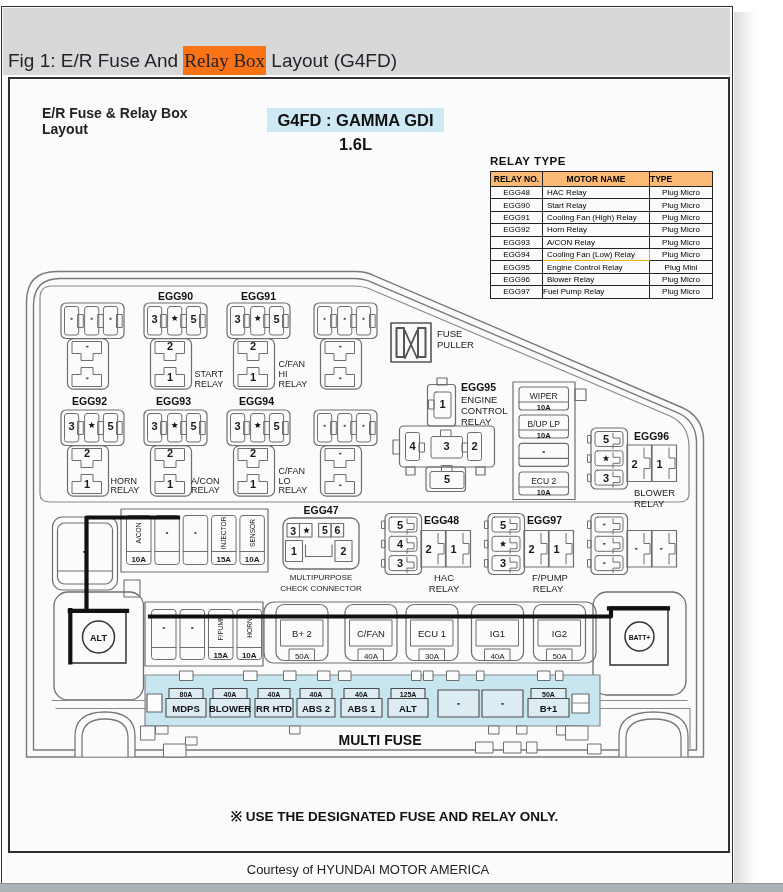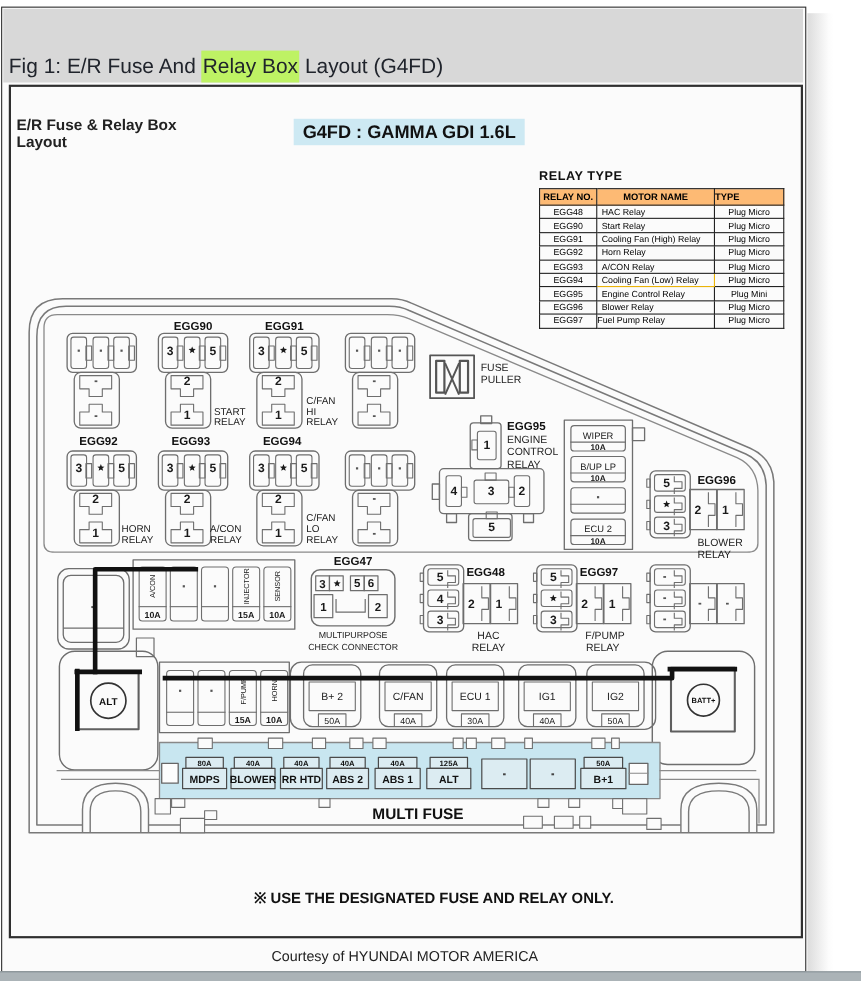--- a/index.html
+++ b/index.html
@@ -4,29 +4,29 @@
 body{font-family:"Liberation Sans", sans-serif;position:relative;-webkit-font-smoothing:antialiased;}
 .abs{position:absolute;}
 </style></head><body>
 
 <div class="abs" style="left:1px;top:6px;width:732px;height:878px;border:1.5px solid #2e2e2e;box-sizing:border-box;background:#fbfbfb;"></div>
 
 <div class="abs" style="left:734px;top:12px;width:24px;height:872px;background:linear-gradient(to right,#dcdcdc,#fcfcfc 80%,#ffffff);"></div>
 
 <div class="abs" style="left:3px;top:8px;width:727px;height:67px;background:#d8d8d8;"></div>
 
-<div class="abs" style="left:8px;top:50px;width:720px;font-size:19px;color:#20242c;white-space:nowrap;">Fig 1: E/R Fuse And <span style="background:#bef264;padding:4px 1px;">Relay Box</span> Layout (G4FD)</div>
+<div class="abs" style="left:8px;top:50px;width:720px;font-size:19px;color:#20242c;white-space:nowrap;">Fig 1: E/R Fuse And <span style="background:#f97316;padding:4px 1px;font-family:Liberation Serif, serif;">Relay Box</span> Layout (G4FD)</div>
 
 <div class="abs" style="left:0;top:883px;width:783px;height:9px;background:#abb3b7;border-top:1px solid #8b9499;"></div>
 
 <div class="abs" style="left:8px;top:77px;width:722px;height:776px;border:2px solid #2f2f2f;box-sizing:border-box;background:#fbfbfb;"></div>
 
-<div class="abs" style="left:15px;top:106px;font-size:14px;font-weight:bold;color:#222;line-height:15.5px;">E/R Fuse &amp; Relay Box<br>Layout</div>
-
-<div class="abs" style="left:267px;top:108px;width:210px;height:24px;background:#cde9f3;font-size:16.5px;font-weight:bold;color:#111;text-align:center;line-height:24px;">G4FD : GAMMA GDI 1.6L</div>
+<div class="abs" style="left:42px;top:106px;font-size:14px;font-weight:bold;color:#222;line-height:15.5px;">E/R Fuse &amp; Relay Box<br>Layout</div>
+
+<div class="abs" style="left:267px;top:108px;width:177px;height:24px;background:#cde9f3;font-size:16.5px;font-weight:bold;color:#111;text-align:center;line-height:24px;">G4FD : GAMMA GDI 1.6L</div>
 
 <div class="abs" style="left:490px;top:155px;">
 <div style="font-size:11.5px;font-weight:bold;color:#111;margin-bottom:4px;letter-spacing:.5px;">RELAY TYPE</div>
 <table style="border-collapse:collapse;border:1.4px solid #222;font-family:'Liberation Sans',sans-serif;">
 <tbody>
         <tr style="background:#fdba74;height:15px;">
           <td style="border:1px solid #222;font-size:8.5px;font-weight:bold;text-align:center;width:51px;padding:0;">RELAY NO.</td>
           <td style="border:1px solid #222;font-size:8.5px;font-weight:bold;text-align:center;width:106px;padding:0;">MOTOR NAME</td>
           <td style="border:1px solid #222;font-size:8.5px;font-weight:bold;text-align:left;width:62px;padding:0;">TYPE</td>
         </tr>

